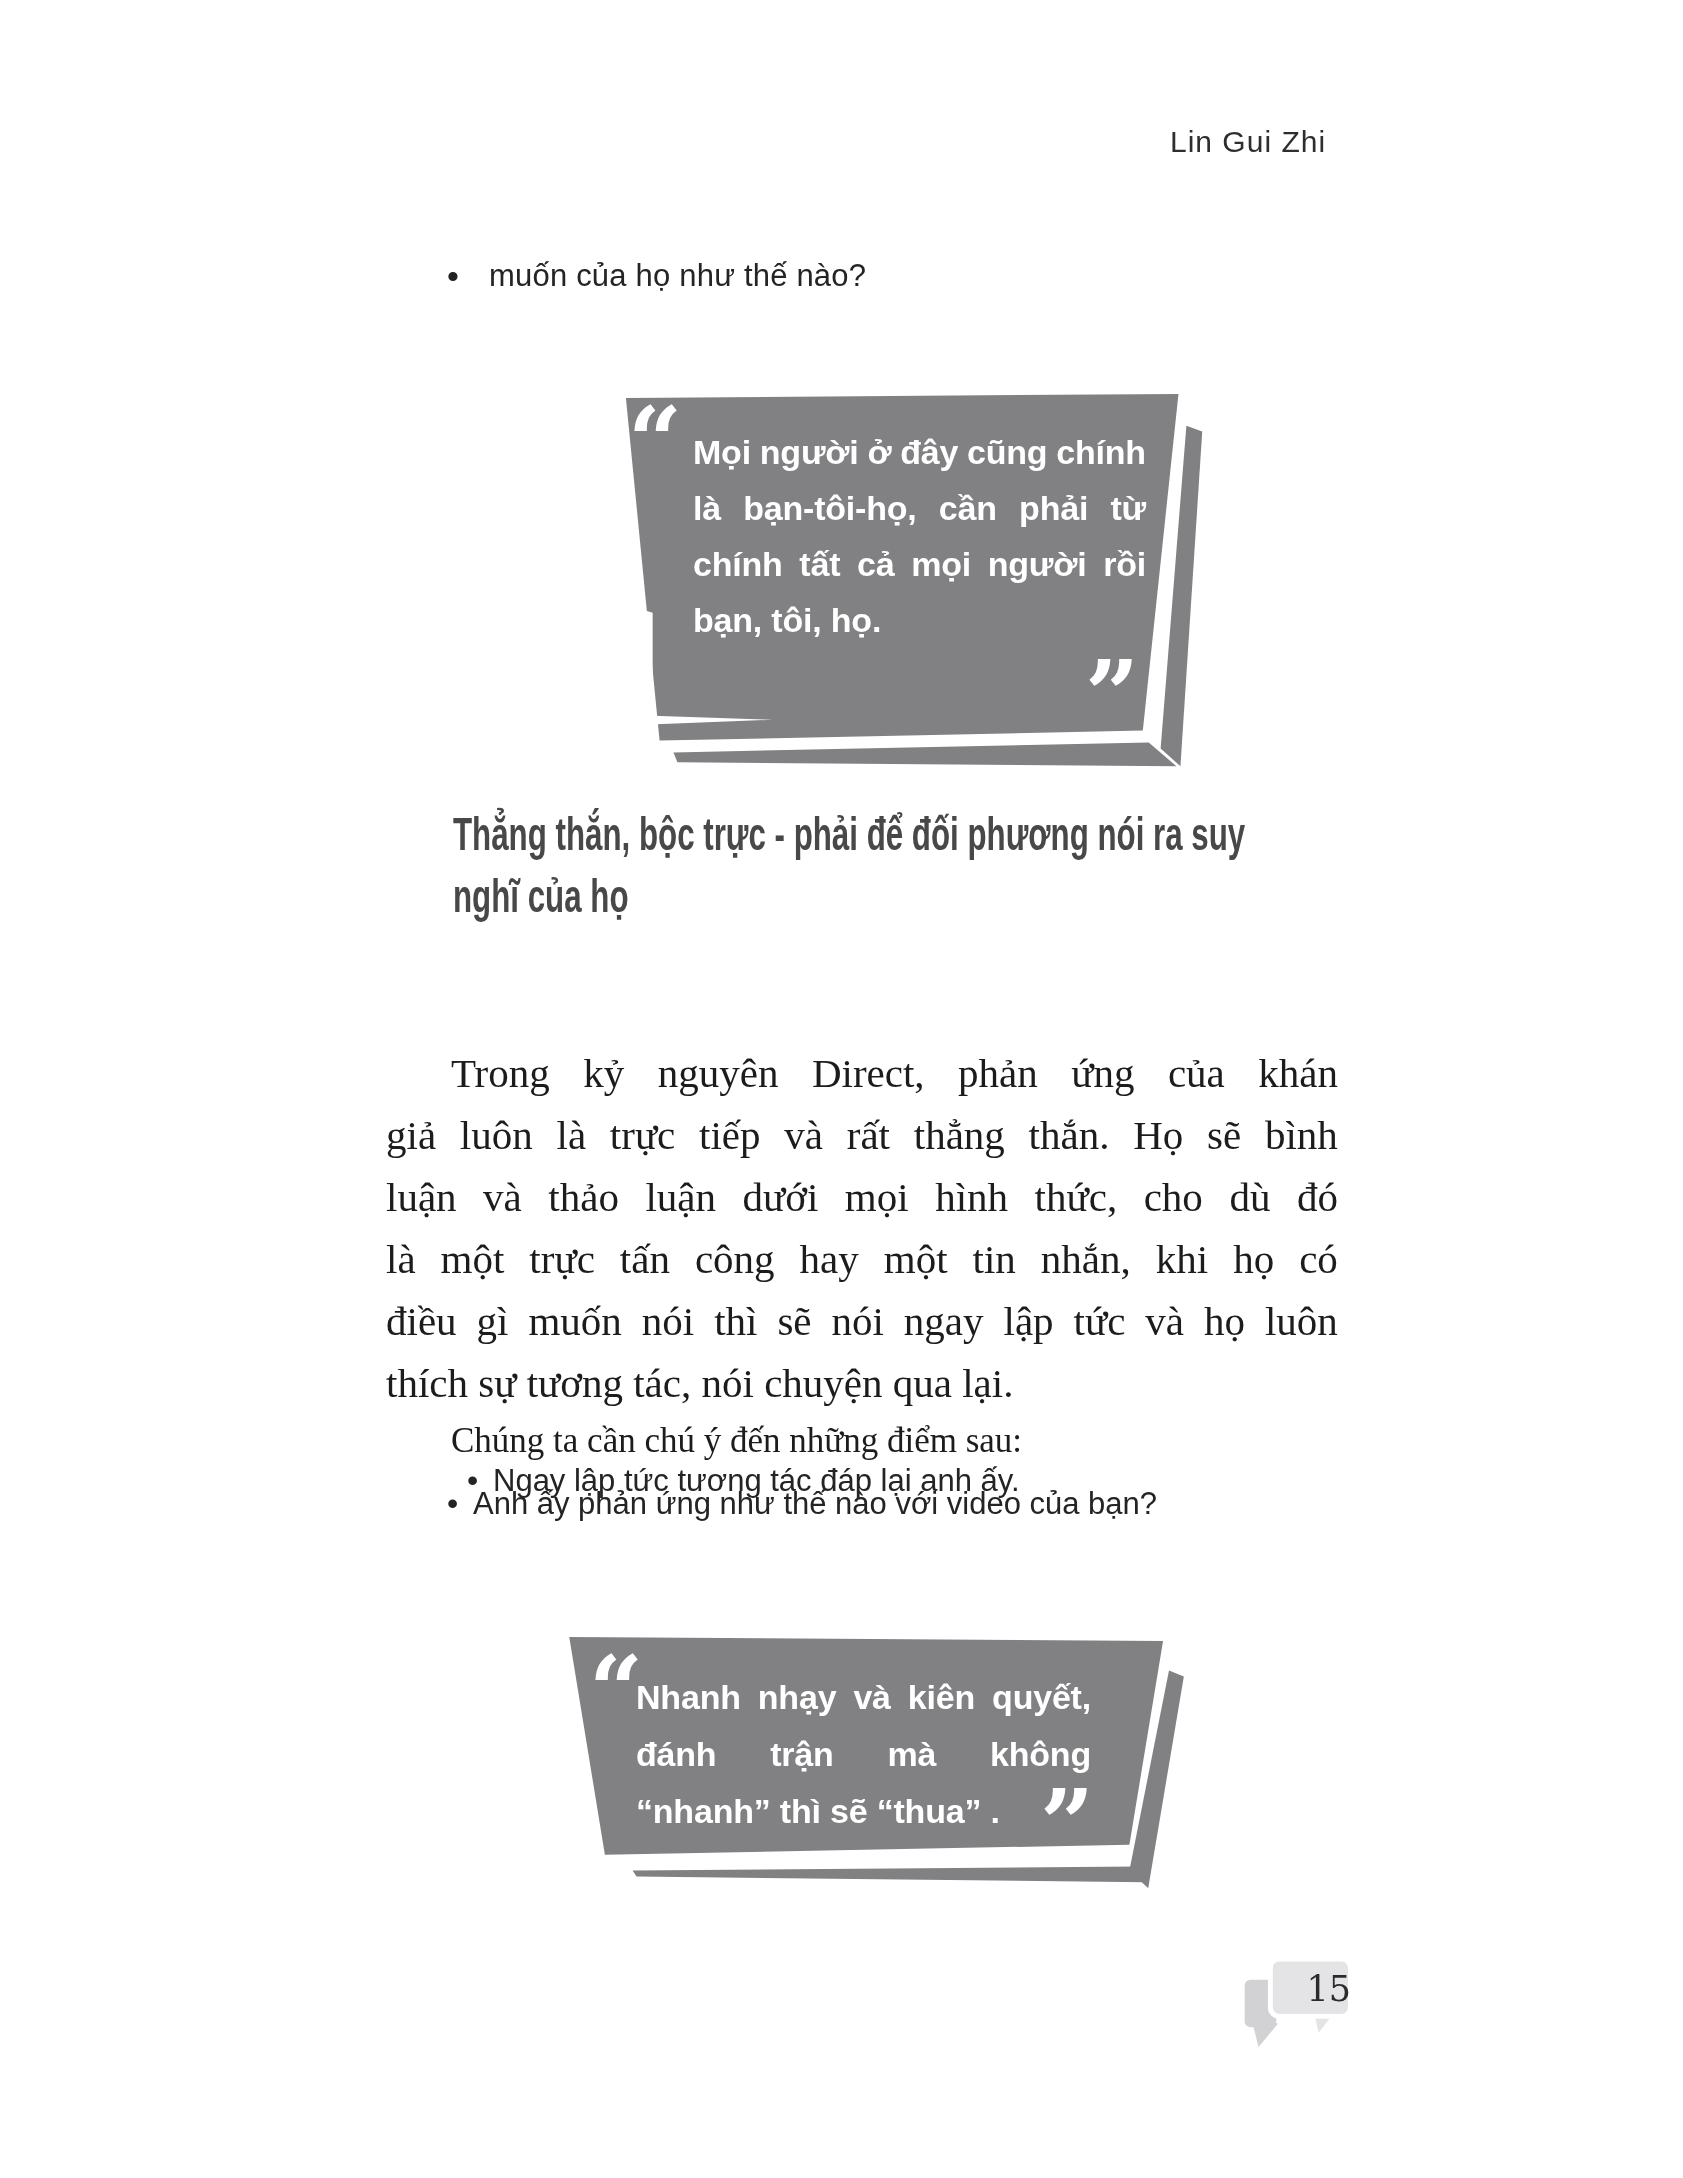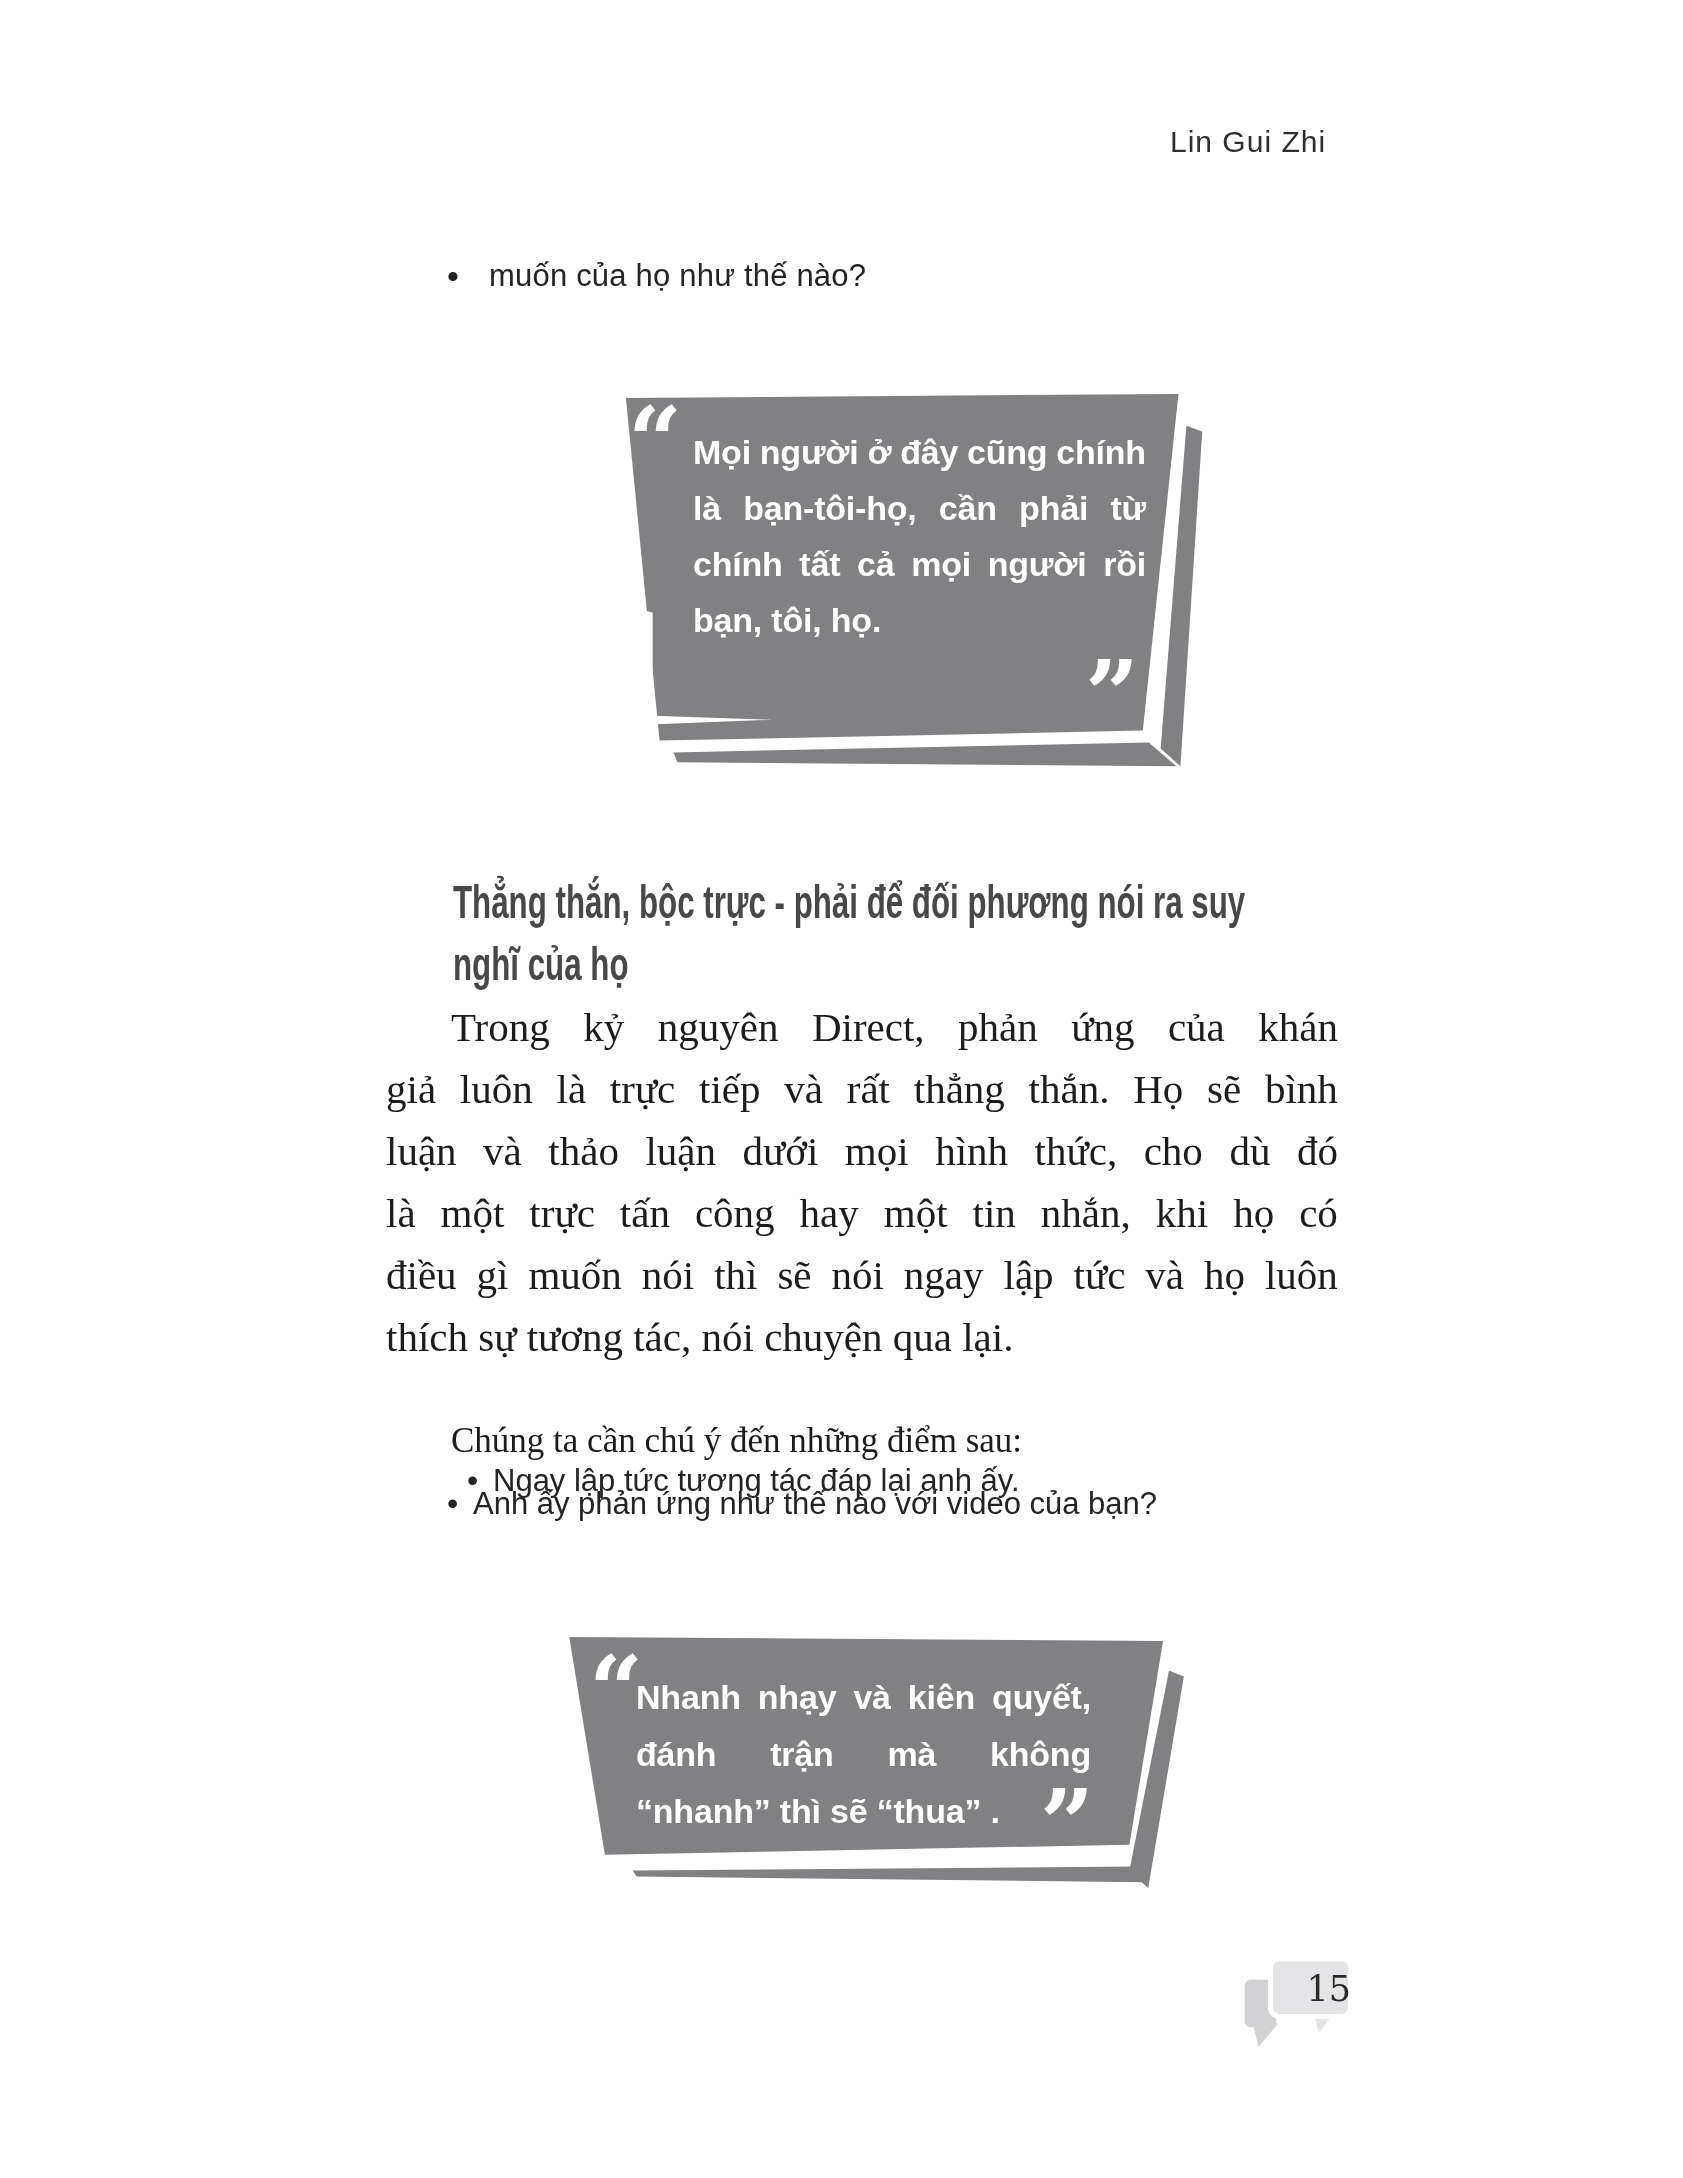--- a/index.html
+++ b/index.html
@@ -35,26 +35,26 @@
   #qbox1 .qtext{left:79px;top:36px;width:453px;}
   #qbox1 .openq{left:14px;top:6px;}
   #qbox1 .closeq{left:471px;top:259px;}
 
   #qbox2{left:559px;top:1629px;width:644px;height:287px;}
   #qbox2 .qtext{left:77px;top:40px;width:455px;}
   #qbox2 .openq{left:30px;top:14px;}
   #qbox2 .closeq{left:481px;top:147px;}
 
   
-  .heading{left:453px;top:871px;width:891px;height:139px;}
+  .heading{left:453px;top:803px;width:891px;height:139px;}
   .heading-inner{transform:scaleX(0.68);transform-origin:0 0;width:1386px;}
   .hline{font-size:46px;font-weight:bold;line-height:62px;color:#484848;white-space:nowrap;}
 
   
-  .para{left:386px;top:996px;width:952px;font-family:"Liberation Serif",serif;}
+  .para{left:386px;top:1042px;width:952px;font-family:"Liberation Serif",serif;}
   .pline{height:62px;line-height:62px;font-size:41px;color:#1c1c1c;white-space:nowrap;}
   .pline.indent{padding-left:65px;}
   .note{left:386px;top:1410px;width:952px;font-family:Liberation Serif, serif;
         font-size:35px;line-height:62px;color:#1c1c1c;text-indent:65px;white-space:nowrap;}
 
   
   .mbullet{left:447px;width:891px;font-size:31px;line-height:44px;color:#242424;white-space:nowrap;}
   .mbullet .marker{display:inline-block;width:26px;font-size:32px;}
   #mb0{top:1481px;} #mb1{top:1458px;margin-left:20px;}
 

